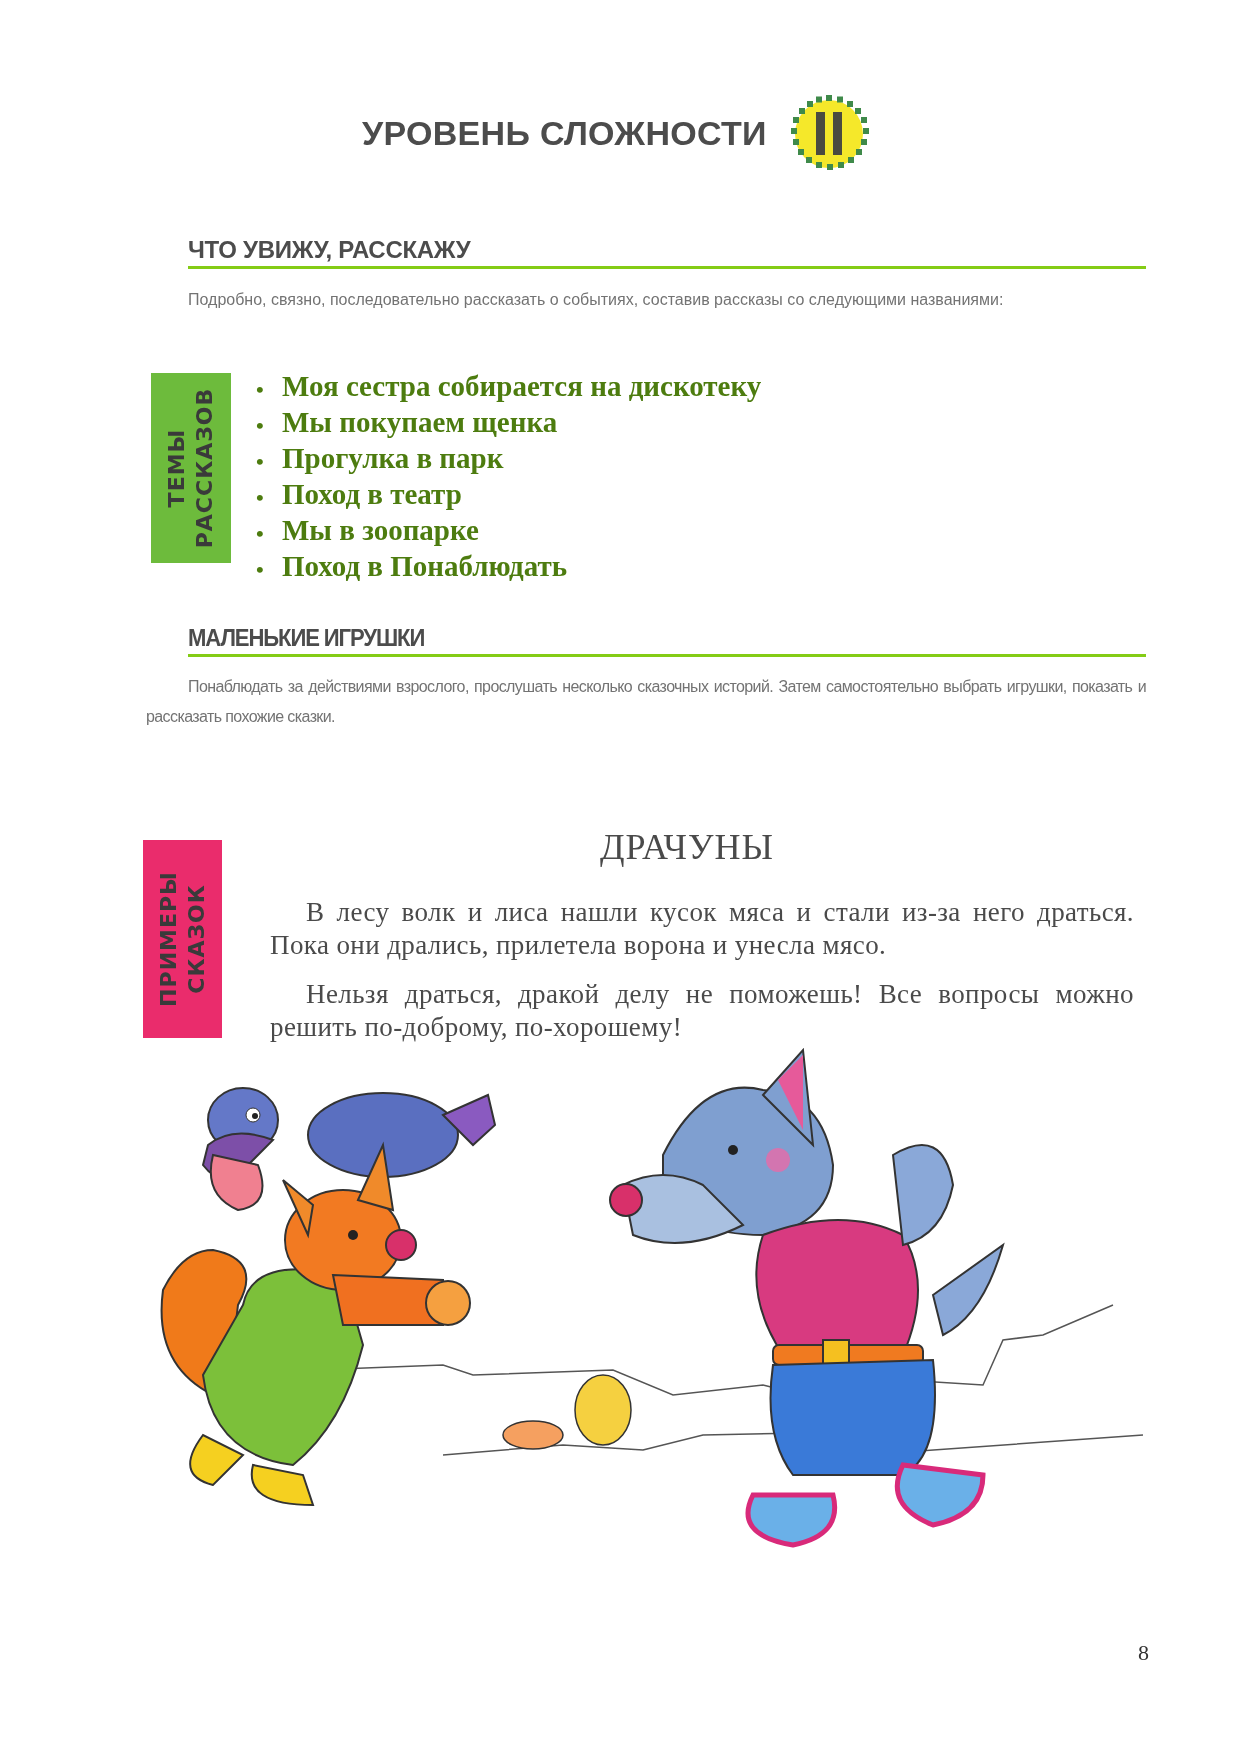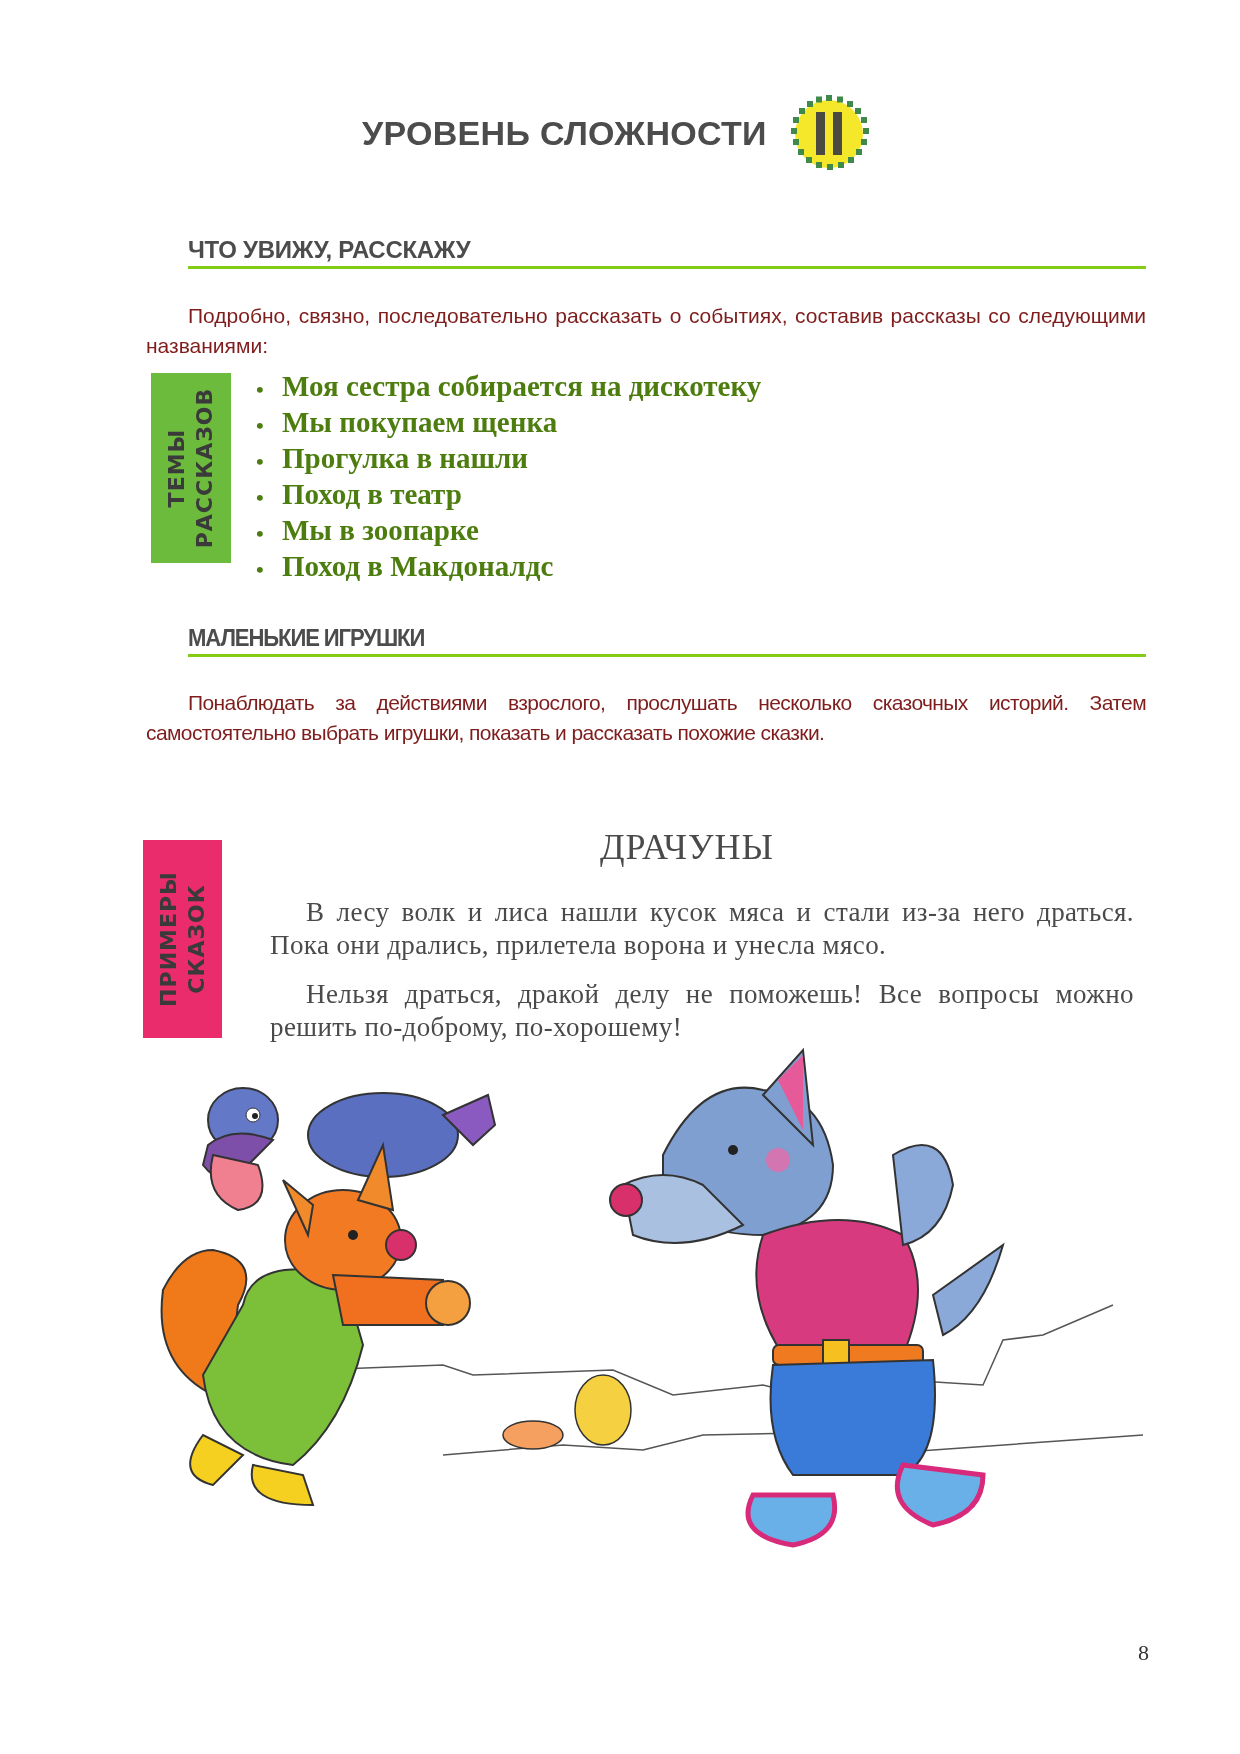--- a/index.html
+++ b/index.html
@@ -8,21 +8,21 @@
   .sans { font-family:"Liberation Sans", sans-serif; }
   .serif { font-family:"Liberation Serif", serif; }
 
   .level-title { left:362px; top:114px; font-size:34px; font-weight:bold; color:#4c4c4c; letter-spacing:0.3px; white-space:nowrap; }
   .badge { left:779px; top:95px; width:100px; height:100px; }
 
   .section-head { left:188px; width:958px; border-bottom:3px solid #84cc16; }
   .section-head span { font-size:24px; font-weight:bold; color:#4c4c4c; display:inline-block; padding-bottom:2px; letter-spacing:-0.3px; }
   .section-head.condensed span { letter-spacing:-1.2px; transform:scaleX(0.92); transform-origin:left; }
 
-  .para { left:146px; width:1000px; font-size:21px; line-height:30px; color:#7f1d1d; text-align:justify;margin-top:16px; }
+  .para { left:146px; width:1000px; font-size:16px; line-height:30px; color:#737373; text-align:justify; }
   .para p { margin:0; text-indent:42px; }
   .condensed-text { letter-spacing:-0.6px; }
 
   .tab { display:flex; align-items:center; justify-content:center; }
   .tab-green { left:151px; top:373px; width:80px; height:190px; background:#6dbb3c; }
   .tab-pink { left:143px; top:840px; width:79px; height:198px; background:#ea2c6c; }
   .tab-text { transform:rotate(-90deg); white-space:nowrap; text-align:center; font-family:"DejaVu Sans", sans-serif; font-weight:bold; font-size:22px; line-height:28px; color:#3a3a3a; letter-spacing:1px; }
 
   .topics { left:256px; top:370px; margin:0; padding:0; list-style:none; }
   .topics li { font-family:"Liberation Serif", serif; font-weight:bold; font-size:29px; line-height:33.5px; color:#4d7c0f; white-space:nowrap; }
@@ -79,24 +79,24 @@
 <div class="abs tab tab-green">
   <div class="tab-text">
     <div>ТЕМЫ</div>
     <div>РАССКАЗОВ</div>
   </div>
 </div>
 
 <ul class="abs topics">
   <li><span class="bullet">•</span><span>Моя сестра собирается на дискотеку</span></li>
   <li><span class="bullet">•</span><span>Мы покупаем щенка</span></li>
-  <li><span class="bullet">•</span><span>Прогулка в нашли</span></li>
+  <li><span class="bullet">•</span><span>Прогулка в парк</span></li>
   <li><span class="bullet">•</span><span>Поход в театр</span></li>
   <li><span class="bullet">•</span><span>Мы в зоопарке</span></li>
-  <li><span class="bullet">•</span><span>Поход в Макдоналдс</span></li>
+  <li><span class="bullet">•</span><span>Поход в Понаблюдать</span></li>
 </ul>
 
 <div class="abs sans section-head condensed" style="top:624px;">
   <span>МАЛЕНЬКИЕ ИГРУШКИ</span>
 </div>
 <div class="abs sans para condensed-text" style="top:672px;">
   <p>Понаблюдать за действиями взрослого, прослушать несколько сказочных историй. Затем самостоятельно выбрать игрушки, показать и рассказать похожие сказки.</p>
 </div>
 
 <div class="abs tab tab-pink">

